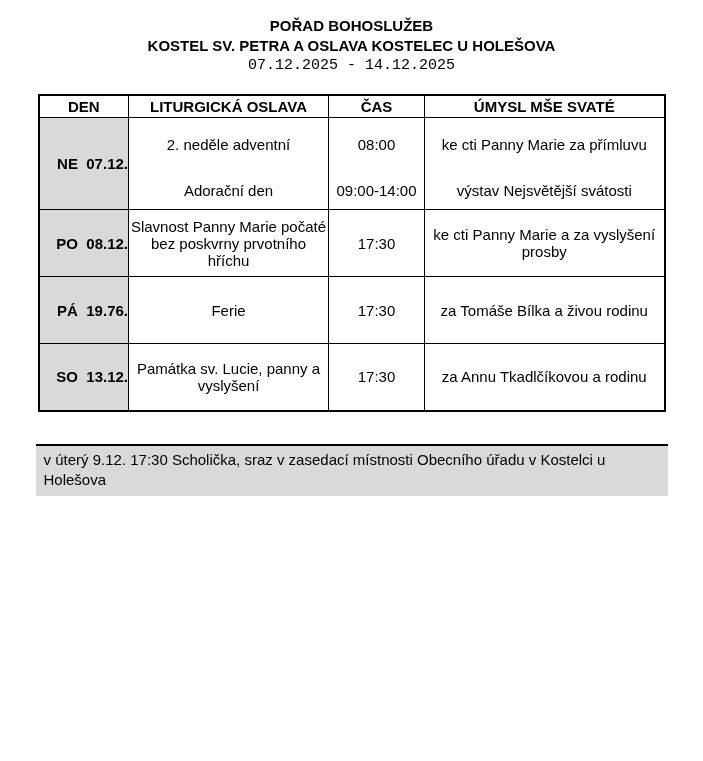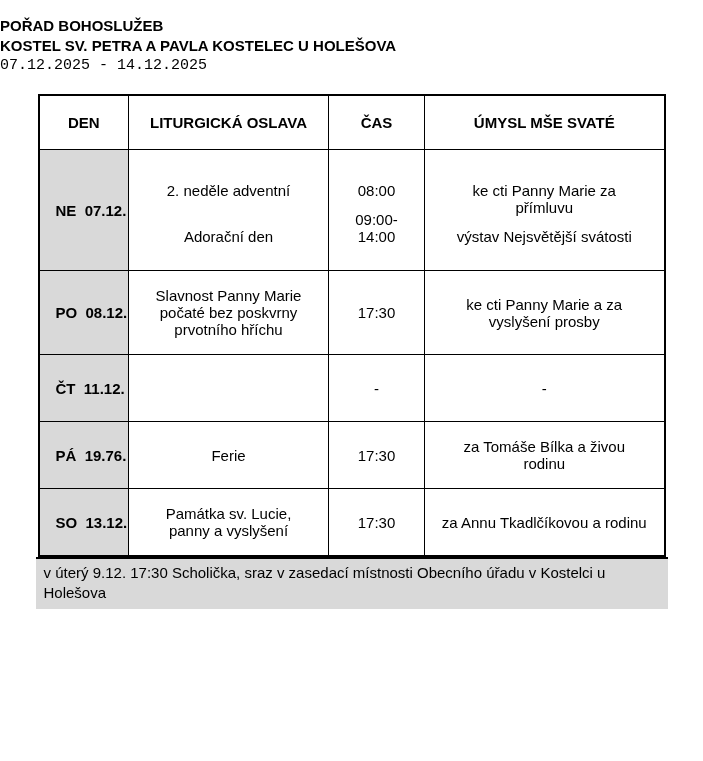--- a/index.html
+++ b/index.html
@@ -12,21 +12,21 @@
     color: #000000;
     -webkit-font-smoothing: antialiased;
   }
   .page {
     width: 703px;
     height: 761px;
     box-sizing: border-box;
     padding-top: 16px;
     overflow: hidden;
   }
-  .titles { text-align: left; }
+  .titles { text-align: center; }
   .title-line {
     font-weight: bold;
     font-size: 15px;
     line-height: 20px;
   }
   .title-dates {
     font-weight: normal;
     font-size: 15px;
     line-height: 20px;
     font-family: Liberation Mono, monospace;
@@ -35,71 +35,71 @@
     border-collapse: collapse;
     table-layout: fixed;
     width: 626px;
     margin: 18px auto 0 auto;
     border: 2px solid #000;
   }
   table.schedule th,
   table.schedule td {
     border: 1px solid #000;
     font-size: 15px;
-    padding: 16px;
+    padding: 0;
     overflow: hidden;
   }
   table.schedule th {
     font-weight: bold;
     height: 21px;
     text-align: center;
     background: #ffffff;
   }
   th.gray, td.den-cell { background: #d9d9d9; }
   td.den-cell {
     font-weight: bold;
-    text-align: center;
+    text-align: right;
     padding-left: 7px;
     white-space: pre;
     vertical-align: middle;
   }
   td.c { text-align: center; vertical-align: middle; padding: 2px 4px; }
   tr.row-tall { height: 92px; }
   tr.row-std  { height: 67px; }
   .dual {
     display: flex;
     flex-direction: column;
     justify-content: space-between;
     align-items: center;
     height: 88px;
     box-sizing: border-box;
     padding: 16px 2px 9px 2px;
     text-align: center;
     gap: 8px;
   }
   .footer-note {
     width: 632px;
-    margin: 0 auto 0 auto;
+    margin: 32px auto 0 auto;
     background: #d9d9d9;
     border-top: 2px solid #000;
     box-sizing: border-box;
     padding: 4px 8px 6px 8px;
     font-size: 15px;
     line-height: 20px;
     text-align: left;
   }
 </style>
 </head>
 <body>
 
 <div class="page">
 
   <div class="titles">
     <div class="title-line">POŘAD BOHOSLUŽEB</div>
-    <div class="title-line">KOSTEL SV. PETRA A PAVLA KOSTELEC U HOLEŠOVA</div>
+    <div class="title-line">KOSTEL SV. PETRA A OSLAVA KOSTELEC U HOLEŠOVA</div>
     <div class="title-dates">07.12.2025 - 14.12.2025</div>
   </div>
 
   <table class="schedule">
     <colgroup>
       <col style="width:90px">
       <col style="width:200px">
       <col style="width:96px">
       <col style="width:240px">
     </colgroup>
@@ -136,26 +136,20 @@
 
       <tr class="row-std">
         <td class="den-cell">PO  08.12.</td>
         <td class="c">Slavnost Panny Marie počaté bez poskvrny prvotního hříchu</td>
         <td class="c">17:30</td>
         <td class="c">ke cti Panny Marie a za vyslyšení prosby</td>
       </tr>
 
 
 
-      <tr class="row-std">
-        <td class="den-cell">ČT  11.12.</td>
-        <td class="c"></td>
-        <td class="c">-</td>
-        <td class="c">-</td>
-      </tr>
 
       <tr class="row-std">
         <td class="den-cell">PÁ  19.76.</td>
         <td class="c">Ferie</td>
         <td class="c">17:30</td>
         <td class="c">za Tomáše Bílka a živou rodinu</td>
       </tr>
 
       <tr class="row-std">
         <td class="den-cell">SO  13.12.</td>

